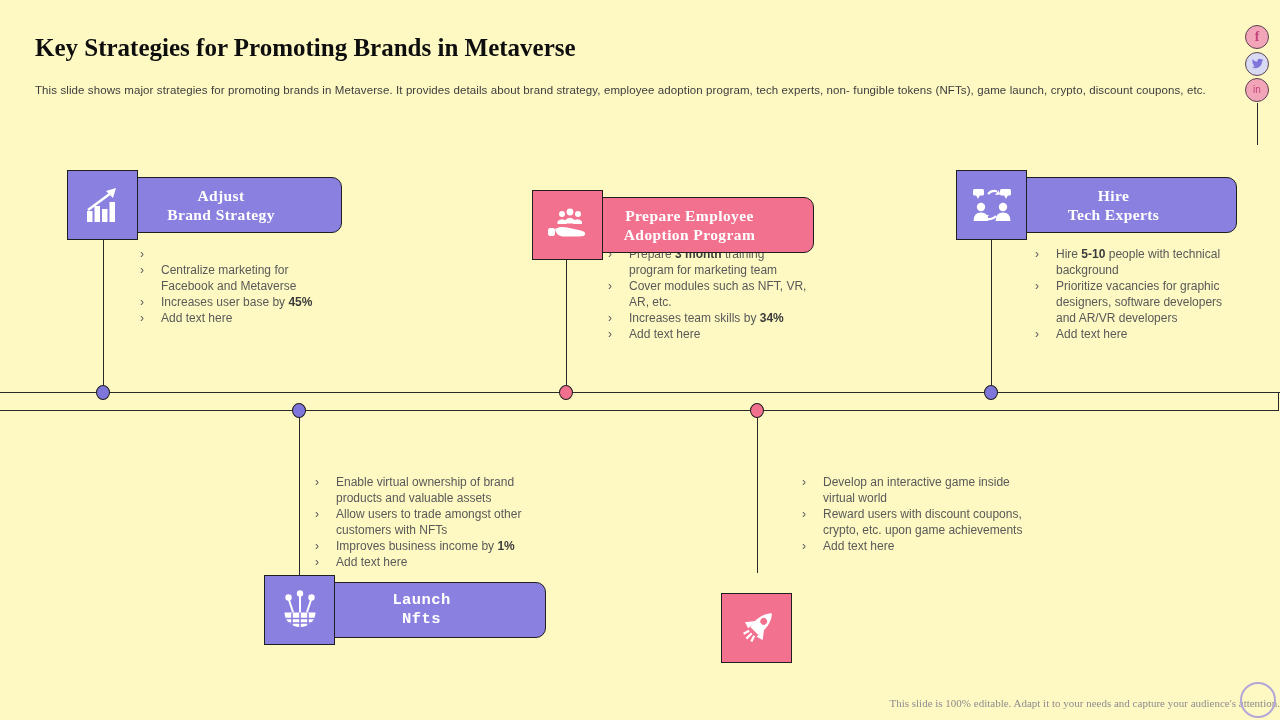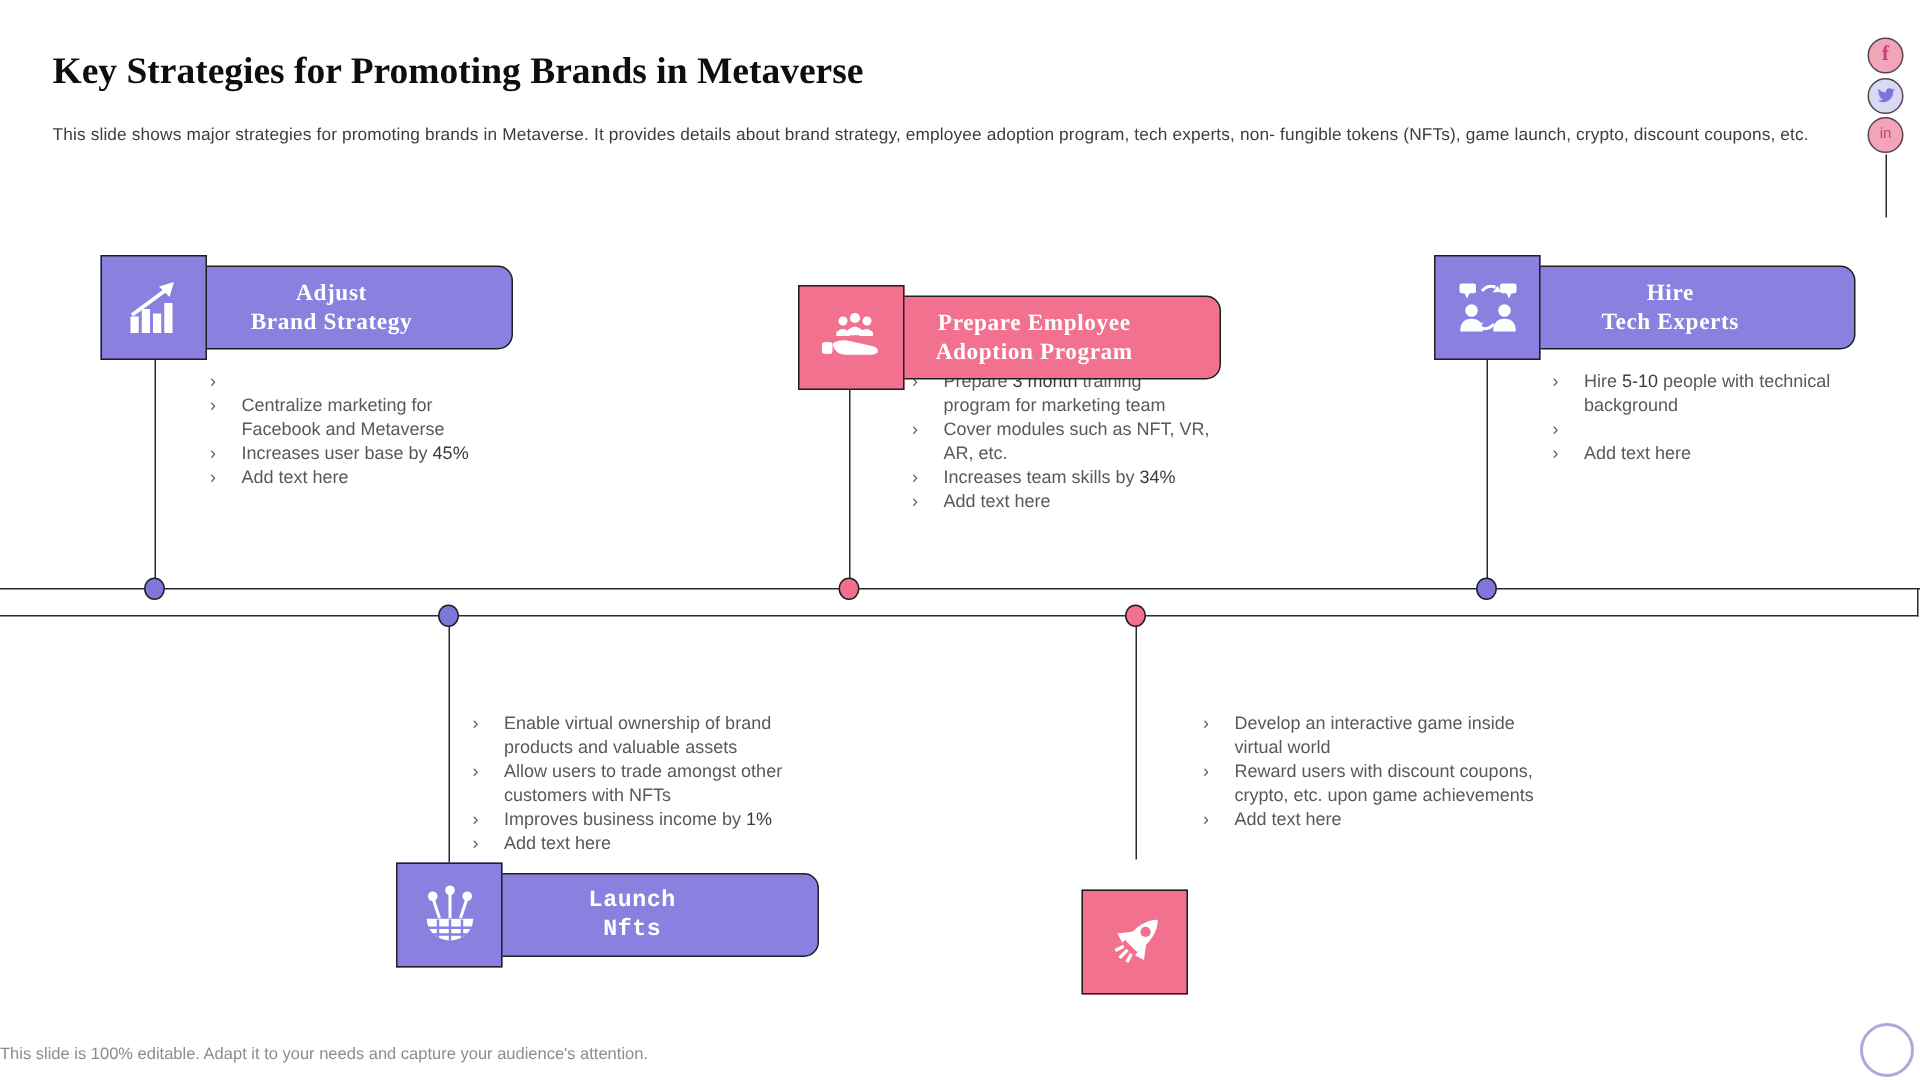--- a/index.html
+++ b/index.html
@@ -1,19 +1,19 @@
 <!DOCTYPE html>
 <html><head>
 <meta charset="utf-8">
 <style>
   * { margin:0; padding:0; box-sizing:border-box; }
   html,body { background:#e8e2e6; }
   #slide {
     position:relative; width:1280px; height:720px;
-    background:#ffffff; overflow:hidden;
+    background:#fef9c3; overflow:hidden;
     font-family:"Liberation Sans", sans-serif;
   }
   
   .title {
     position:absolute; left:35px; top:34px;
     font-family:"Liberation Serif", serif;
     font-weight:bold; font-size:25px; color:#0e0e0e;
   }
   .subtitle {
     position:absolute; left:35px; top:84px; width:1190px;
@@ -78,25 +78,25 @@
     position:absolute; list-style:none;
     font-size:12px; line-height:16px; color:#595959;
   }
   .bl1 { left:140px;  top:246px; width:192px; }
   .bl2 { left:608px;  top:246px; width:200px; }
   .bl3 { left:1035px; top:246px; width:200px; }
   .bl4 { left:315px;  top:474px; width:238px; }
   .bl5 { left:802px;  top:474px; width:222px; }
   .bullets li { display:flex; }
   .bullets .marker { flex:none; width:21px; color:#595959; }
-  .bullets b { font-weight:normal; color:#3b3b3b; }
+  .bullets b { font-weight:bold; color:#3b3b3b; }
   
   .footer {
-    position:absolute; left:0; right:0; top:697px; text-align:left;
-    font-size:11px; color:#8f8b8d;
+    position:absolute; left:0; right:0; top:697px; text-align:right;
+    font-size:11px; color:#8f8b8d;font-family:Liberation Serif, serif;
   }
   .deco-circle {
     position:absolute; left:1240px; top:682px; width:36px; height:36px;
     border:2px solid #b3a6d9; border-radius:50%;
   }
   svg { display:block; }
 </style>
 </head>
 <body>
 
@@ -227,20 +227,21 @@
     <span>Hire</span>
     <span>Tech Experts</span>
   </div>
   <ul class="bullets bl3">
       <li>
         <span class="marker">›</span>
         <span class="btext"><span>Hire </span><b>5-10</b><span> people with technical background</span></span>
       </li>
       <li>
         <span class="marker">›</span>
+        <span class="btext"><span>Prioritize vacancies for graphic designers, software developers and AR/VR developers</span></span>
       </li>
       <li>
         <span class="marker">›</span>
         <span class="btext"><span>Add text here</span></span>
       </li>
     </ul>
 
   <div class="icon-box theme-purple ib4">
     <svg width="48" height="48" viewBox="0 0 48 48">
       <path d="M8.5 26.5 a15.5 14.5 0 0 0 31 0 z" fill="#fff"></path>

